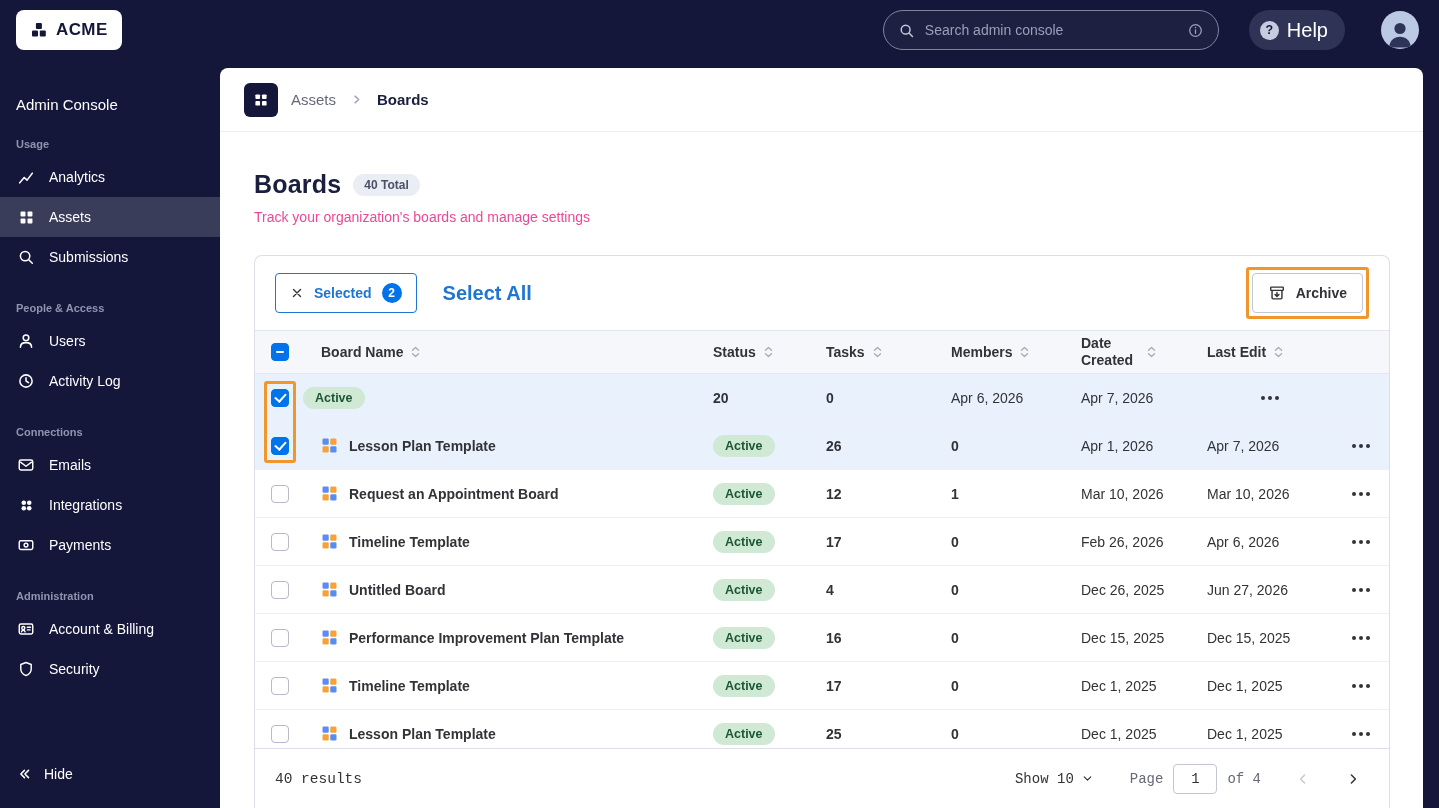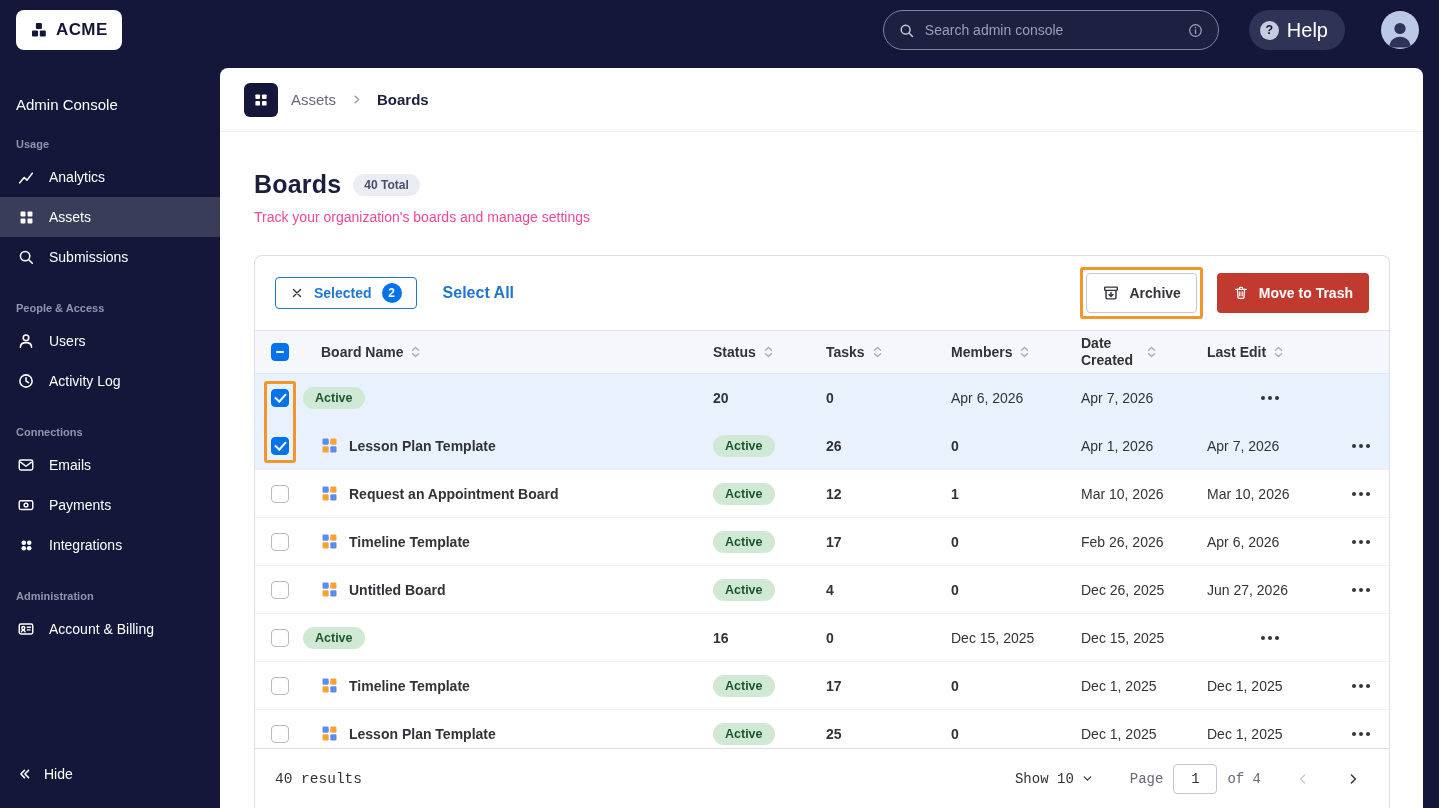--- a/index.html
+++ b/index.html
@@ -45,25 +45,25 @@
 
   .content{flex:1;display:flex;flex-direction:column;padding:38px 33px 0 34px;overflow:hidden;}
   .title-row{display:flex;align-items:center;gap:12px;}
   .page-title{font-size:25px;font-weight:800;color:#1b1e3c;letter-spacing:.2px;}
   .total-badge{background:#ebedf5;color:#4b4f68;font-size:12px;font-weight:600;padding:4px 11px;border-radius:12px;}
   .subtitle{margin-top:10px;font-size:14px;color:#ec4899;}
 
   .tablebox{margin-top:30px;flex:1;border:1px solid #dcdfea;border-bottom:none;border-radius:8px 8px 0 0;
             display:flex;flex-direction:column;overflow:hidden;position:relative;}
   .toolbar{display:flex;align-items:center;padding:11px 20px;gap:26px;}
-  .sel-btn{display:flex;align-items:center;gap:10px;height:32px;padding:12px 14px;border:1px solid #1f76d2;
+  .sel-btn{display:flex;align-items:center;gap:10px;height:40px;padding:12px 14px;border:1px solid #1f76d2;
            border-radius:4px;background:#fff;color:#1f76d2;font-size:14px;font-weight:700;cursor:pointer;font-family:inherit;}
   .sel-count{width:20px;height:20px;border-radius:50%;background:var(--accent-blue,#0073ea);color:#fff;
              font-size:12px;font-weight:700;display:flex;align-items:center;justify-content:center;}
-  .select-all{color:#1f76d2;font-size:16px;font-weight:700;cursor:pointer;background:none;border:none;font-family:inherit;}
+  .select-all{color:#1f76d2;font-size:20px;font-weight:700;cursor:pointer;background:none;border:none;font-family:inherit;}
   .tb-right{margin-left:auto;display:flex;align-items:center;gap:14px;}
   .anno{border:3px solid var(--annotation-orange,#f0962a);border-radius:3px;padding:3px;}
   .btn-archive{display:flex;align-items:center;gap:10px;height:40px;padding:0 15px;background:#fff;
                border:1px solid #c3c6d4;border-radius:4px;font-size:14px;font-weight:600;color:#323338;cursor:pointer;font-family:inherit;}
   .btn-trash{display:flex;align-items:center;gap:10px;height:40px;padding:0 16px;background:var(--danger-red,#c03a30);
              border:none;border-radius:4px;font-size:14px;font-weight:600;color:#fff;cursor:pointer;font-family:inherit;}
 
   .thead,.trow{display:grid;grid-template-columns:48px 410px 113px 125px 130px 126px 126px 1fr;align-items:center;}
   .thead{background:#f6f7fb;min-height:44px;border-top:1px solid #e4e7f0;border-bottom:1px solid #e4e7f0;
          font-weight:700;font-size:14px;color:#323338;}
@@ -209,50 +209,58 @@
     <span class="sb-icon">
       <svg width="18" height="18" viewBox="0 0 20 20" fill="none" stroke="currentColor" stroke-width="1.6" stroke-linejoin="round">
           <rect x="2.5" y="4.5" width="15" height="11" rx="1.8"></rect>
           <path d="M3.5 6.5 L10 11.4 L16.5 6.5"></path>
         </svg>
     </span>
     <span>Emails</span>
   </div>
   <div class="sb-item">
     <span class="sb-icon">
-      <svg width="18" height="18" viewBox="0 0 20 20" fill="none" stroke="currentColor" stroke-width="1.6">
-          <rect x="2.5" y="5.3" width="15" height="9.6" rx="1.6"></rect>
-          <circle cx="10" cy="10.1" r="2.1"></circle>
-        </svg>
-    </span>
-    <span>Payments</span>
-  </div>
-  <div class="sb-item">
-    <span class="sb-icon">
       <svg width="17" height="17" viewBox="0 0 20 20" fill="currentColor">
           <circle cx="6.8" cy="6.8" r="2.7"></circle>
           <circle cx="13.2" cy="6.8" r="2.7"></circle>
           <circle cx="6.8" cy="13.2" r="2.7"></circle>
           <circle cx="13.2" cy="13.2" r="2.7"></circle>
         </svg>
     </span>
     <span>Integrations</span>
   </div>
+  <div class="sb-item">
+    <span class="sb-icon">
+      <svg width="18" height="18" viewBox="0 0 20 20" fill="none" stroke="currentColor" stroke-width="1.6">
+          <rect x="2.5" y="5.3" width="15" height="9.6" rx="1.6"></rect>
+          <circle cx="10" cy="10.1" r="2.1"></circle>
+        </svg>
+    </span>
+    <span>Payments</span>
+  </div>
 
   <div class="sb-label">Administration</div>
   <div class="sb-item">
     <span class="sb-icon">
       <svg width="18" height="18" viewBox="0 0 20 20" fill="none" stroke="currentColor" stroke-width="1.6" stroke-linecap="round">
           <rect x="2.5" y="4.5" width="15" height="11" rx="1.8"></rect>
           <circle cx="7" cy="9" r="1.7"></circle>
           <path d="M5 13.2 c.4-1.3 1.1-1.9 2-1.9 s1.6.6 2 1.9"></path>
           <path d="M11.5 8 h3.5 M11.5 11 h3"></path>
         </svg>
     </span>
     <span>Account &amp; Billing</span>
+  </div>
+  <div class="sb-item">
+    <span class="sb-icon">
+      <svg width="18" height="18" viewBox="0 0 20 20" fill="none" stroke="currentColor" stroke-width="1.6" stroke-linejoin="round">
+          <path d="M10 2.8 L15.8 5 v4.6 c0 3.9-2.5 6.4-5.8 7.6 C6.7 16 4.2 13.5 4.2 9.6 V5 Z"></path>
+        </svg>
+    </span>
+    <span>Security</span>
   </div>
 
   <div class="sb-hide">
     <span class="sb-icon">
       <svg width="18" height="18" viewBox="0 0 20 20" fill="none" stroke="currentColor" stroke-width="1.7" stroke-linecap="round" stroke-linejoin="round">
           <path d="M10.5 6 L6.5 10 l4 4"></path>
           <path d="M15 6 l-4 4 l4 4"></path>
         </svg>
     </span>
     <span>Hide</span>
@@ -306,31 +314,20 @@
               <span>
                 <svg width="18" height="18" viewBox="0 0 20 20" fill="none" stroke="#323338" stroke-width="1.6" stroke-linecap="round" stroke-linejoin="round">
                     <rect x="3" y="3.5" width="14" height="3.6" rx="0.8"></rect>
                     <path d="M4.5 7.5 V15.3 c0 .7.5 1.2 1.2 1.2 h8.6 c.7 0 1.2-.5 1.2-1.2 V7.5"></path>
                     <path d="M10 9.5 v4.2 M7.8 11.6 L10 13.8 l2.2-2.2"></path>
                   </svg>
               </span>
               <span>Archive</span>
             </button>
           </div>
-          <button class="btn-trash">
-            <span>
-              <svg width="16" height="16" viewBox="0 0 20 20" fill="none" stroke="#ffffff" stroke-width="1.6" stroke-linecap="round" stroke-linejoin="round">
-                  <path d="M3.5 5.5 h13"></path>
-                  <path d="M8 5.5 V3.8 c0-.5.3-.8.8-.8 h2.4 c.5 0 .8.3.8.8 V5.5"></path>
-                  <path d="M5.5 5.5 l.8 10.2 c.05.6.5 1 1.1 1 h5.2 c.6 0 1.05-.4 1.1-1 l.8-10.2"></path>
-                  <path d="M8.5 8.5 v5 M11.5 8.5 v5"></path>
-                </svg>
-            </span>
-            <span>Move to Trash</span>
-          </button>
         </div>
       </div>
 
       <div class="thead">
         <div class="cb-cell">
             <span class="checkbox indet"></span>
           </div>
         <div class="th th-name">
           <span>Board Name</span>
           <span>
@@ -506,20 +503,31 @@
     <div class="actions">
       <button class="dots-btn">
                 <span class="dots"></span>
               </button>
     </div>
   </div>
           <div class="trow">
     <div class="cb-cell">
               <span class="checkbox"></span>
             </div>
+    <div class="name-cell">
+      <span>
+        <svg width="17" height="17" viewBox="0 0 18 18">
+                  <rect x="1.6" y="1.6" width="6.6" height="6.6" rx="1.4" fill="#5a8def"></rect>
+                  <rect x="9.8" y="1.6" width="6.6" height="6.6" rx="1.4" fill="#f7a234"></rect>
+                  <rect x="1.6" y="9.8" width="6.6" height="6.6" rx="1.4" fill="#f7a234"></rect>
+                  <rect x="9.8" y="9.8" width="6.6" height="6.6" rx="1.4" fill="#5a8def"></rect>
+                </svg>
+      </span>
+      <span class="bname">Performance Improvement Plan Template</span>
+    </div>
     <div><span class="badge-active">Active</span></div>
     <div class="num">16</div>
     <div class="num">0</div>
     <div class="date">Dec 15, 2025</div>
     <div class="date">Dec 15, 2025</div>
     <div class="actions">
       <button class="dots-btn">
                 <span class="dots"></span>
               </button>
     </div>

